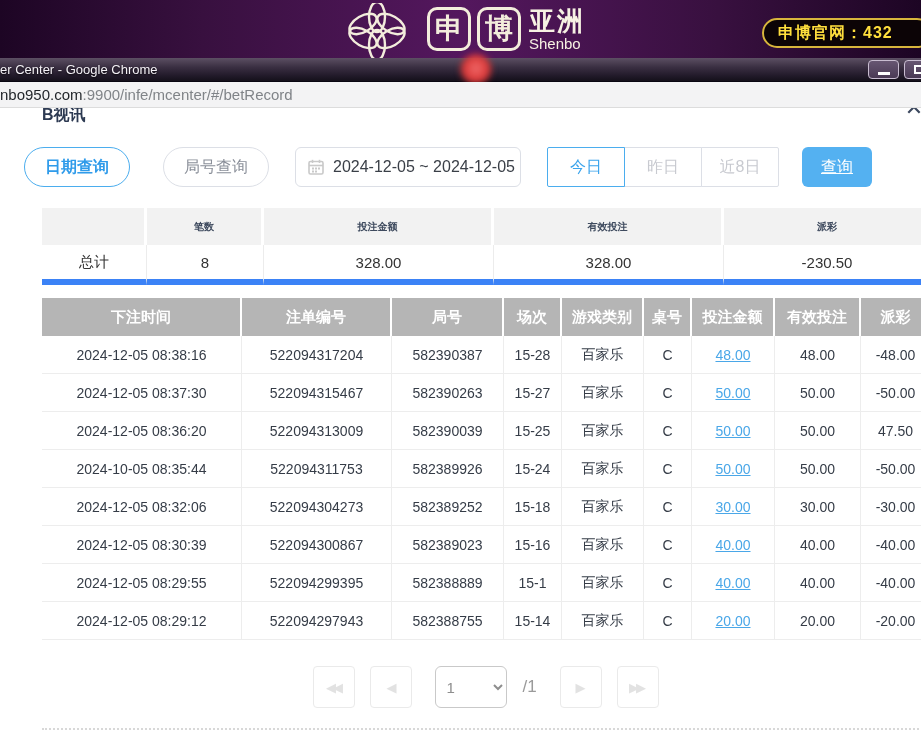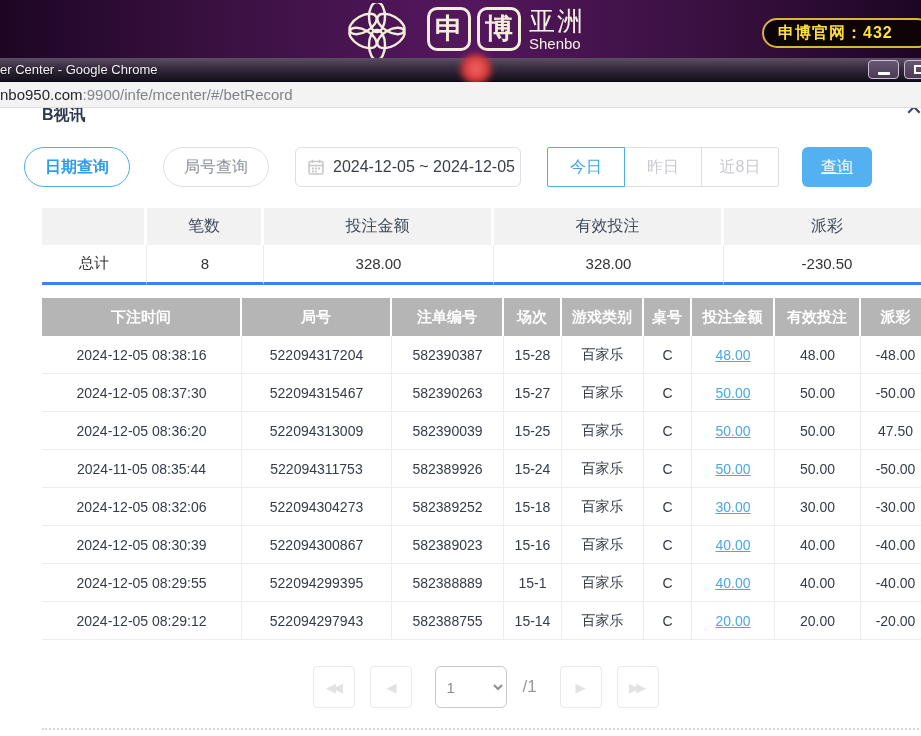--- a/index.html
+++ b/index.html
@@ -8,21 +8,21 @@
   .screen { position:relative; width:921px; height:736px; overflow:hidden; background:#fff; }
 
   
   .brand-band { position:absolute; left:0; top:0; width:921px; height:58px;
     background:linear-gradient(90deg,#1d0524 0%,#38103f 22%,#54175e 50%,#38103f 78%,#1d0524 100%); }
   .brand-center { position:absolute; left:333px; top:0; height:58px; display:flex; align-items:center; gap:6px; }
   .flower { width:88px; height:56px; margin-top:4px; }
   .logo-box { width:44px; height:44px; border:3px solid #f3eddc; border-radius:10px;
     color:#f3eddc; font-size:28px; font-weight:bold; display:flex; align-items:center; justify-content:center; }
   .logo-right { color:#f7f2e3; line-height:1; padding-left:2px; }
-  .logo-region { font-size:26px; font-weight:normal; letter-spacing:2px;text-align:center; }
+  .logo-region { font-size:26px; font-weight:bold; letter-spacing:2px;text-align:center; }
   .logo-en { font-size:15px; margin-top:2px; }
   .official-pill { position:absolute; left:762px; top:18px; height:30px; min-width:170px;
     background:#0c0406; border:2px solid #d8b63c; border-radius:15px; color:#ffdf3d;
     font-size:16px; font-weight:bold; display:flex; align-items:center; padding:0 14px; letter-spacing:1px; }
 
   
   .titlebar { position:absolute; left:0; top:58px; width:921px; height:24px;
     background:linear-gradient(180deg,#5c4f63 0%,#3a2f42 40%,#231b2b 75%,#14101a 100%);
     border-bottom:1px solid #090611; }
   .red-blob { position:absolute; left:460px; top:-4px; width:32px; height:32px; border-radius:50%;
@@ -68,24 +68,24 @@
   .seg:first-child { margin-left:0; border-radius:2px 0 0 2px; }
   .seg:last-child { border-radius:0 2px 2px 0; }
   .seg.active { border-color:#4badee; color:#3ba4ec; position:relative; z-index:1; }
   .search-btn { margin-left:15px; width:70px; height:40px; background:#54b1f1; border:none; border-radius:6px;
     color:#fff; font-size:16px; display:flex; align-items:center; justify-content:center; cursor:pointer;text-decoration:underline; }
 
   
   .summary { margin-top:21px; width:888px; }
   .summary .srow { display:grid; grid-template-columns:105px 117px 230px 230px 206px; }
   .summary .shead .cell { background:#f2f2f2; border-right:3px solid #fff; height:37px;
-    font-size:16px; font-weight:normal; color:#3e4a5e; }
+    font-size:10px; font-weight:bold; color:#3e4a5e; }
   .summary .shead .cell:last-child { border-right:none; }
   .summary .sbody .cell { background:#fff; height:40px; border-right:1px solid #ececec;
-    border-bottom:3px solid #3b82f6; font-size:15px; color:#333; }
+    border-bottom:6px solid #3b82f6; font-size:15px; color:#333; }
   .summary .sbody .cell:last-child { border-right:none; }
   .cell { display:flex; align-items:center; justify-content:center; }
 
   
   .bet-table { margin-top:13px; width:888px; }
   .trow { display:grid; grid-template-columns:200px 150px 112px 58px 82px 48px 83px 86px 69px;border-radius:9px; }
   .thead .cell { background:#b5b5b5; border-right:2px solid #fff; height:38px;
     color:#fff; font-size:15px; font-weight:bold; }
   .thead .cell:last-child { border-right:none; }
   .tbody .cell { background:#fff; height:38px; border-right:1px solid #ededed; border-bottom:1px solid #ededed;
@@ -200,22 +200,22 @@
         <div class="cell">8</div>
         <div class="cell">328.00</div>
         <div class="cell">328.00</div>
         <div class="cell neg">-230.50</div>
       </div>
     </div>
 
     <div class="bet-table">
       <div class="trow thead">
         <div class="cell">下注时间</div>
+        <div class="cell">注单编号</div>
         <div class="cell">局号</div>
-        <div class="cell">注单编号</div>
         <div class="cell">场次</div>
         <div class="cell">游戏类别</div>
         <div class="cell">桌号</div>
         <div class="cell">投注金额</div>
         <div class="cell">有效投注</div>
         <div class="cell">派彩</div>
       </div>
       <div class="tbody">
 
           <div class="trow">
@@ -254,21 +254,21 @@
             <div class="cell">百家乐</div>
             <div class="cell">C</div>
             <div class="cell">
               <span class="bet-link">50.00</span>
             </div>
             <div class="cell">50.00</div>
             <div class="cell pos">47.50</div>
           </div>
 
           <div class="trow">
-            <div class="cell">2024-11-05 08:35:44</div>
+            <div class="cell">2024-10-05 08:35:44</div>
             <div class="cell">522094311753</div>
             <div class="cell">582389926</div>
             <div class="cell">15-24</div>
             <div class="cell">百家乐</div>
             <div class="cell">C</div>
             <div class="cell">
               <span class="bet-link">50.00</span>
             </div>
             <div class="cell">50.00</div>
             <div class="cell neg">-50.00</div>

